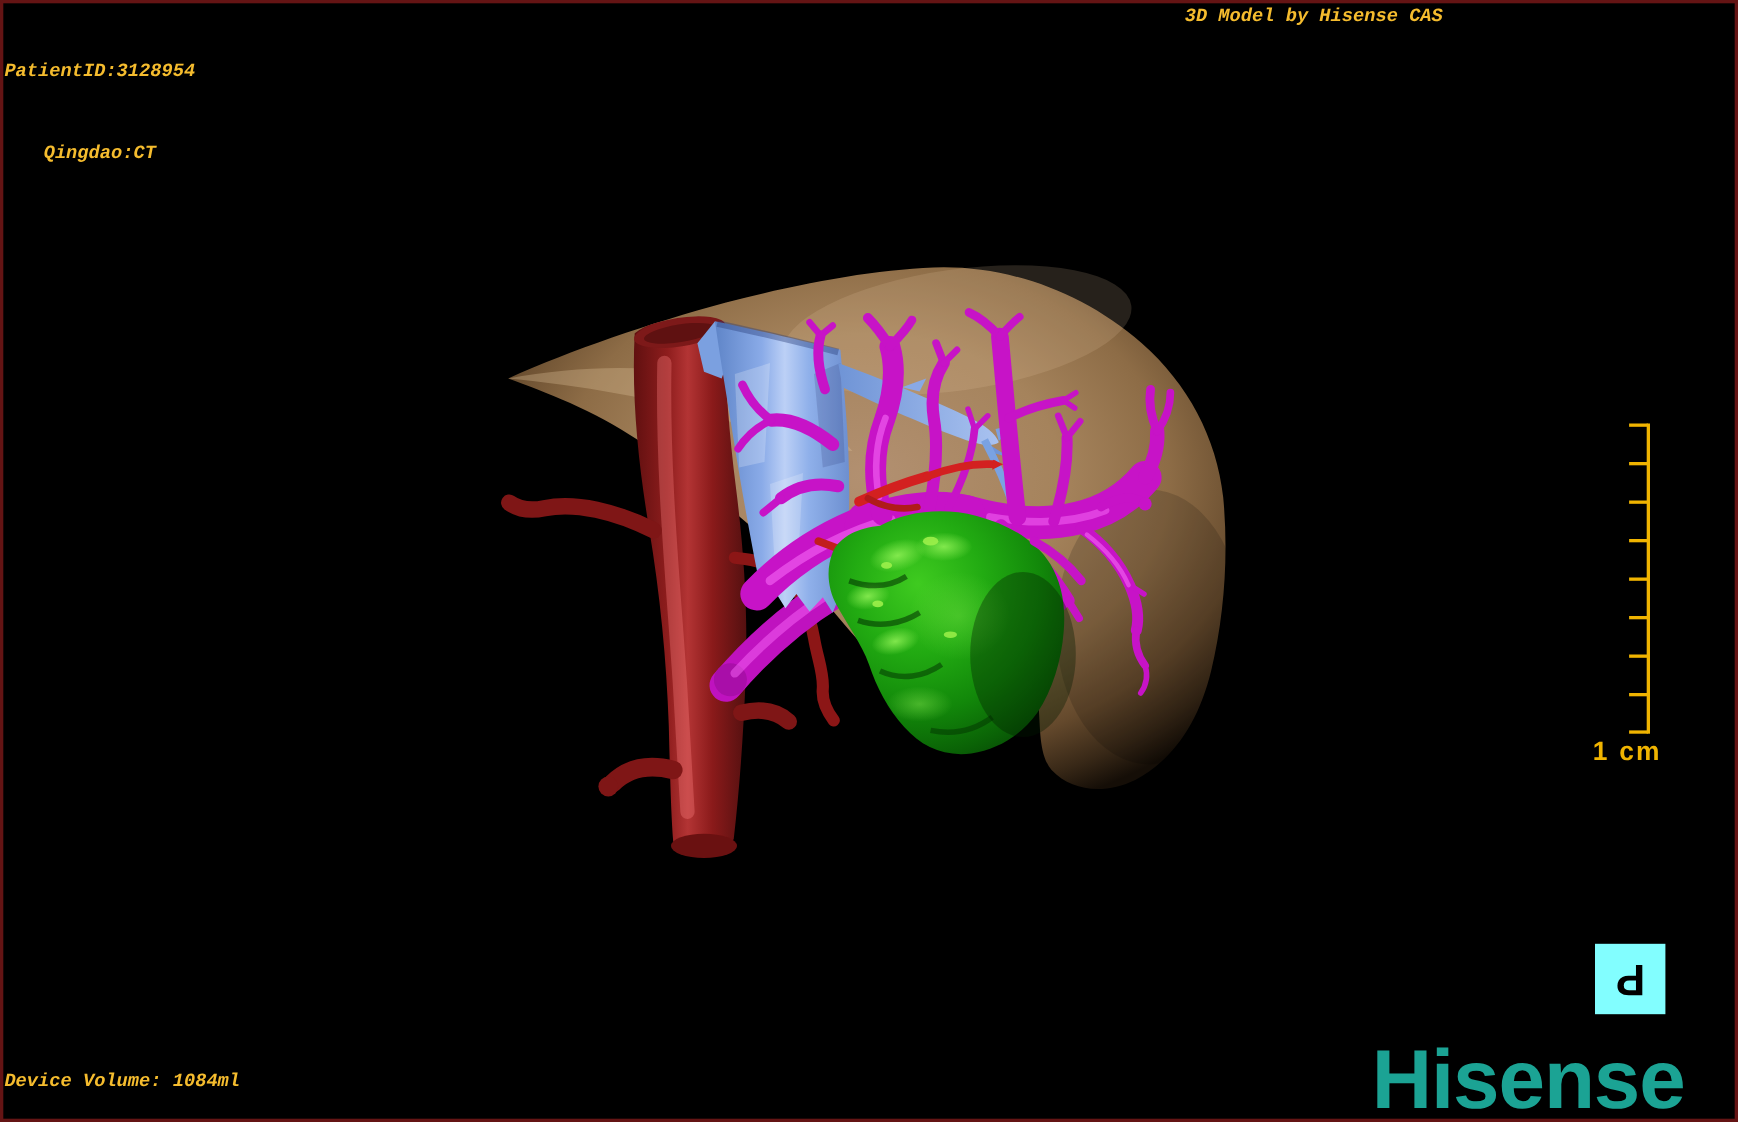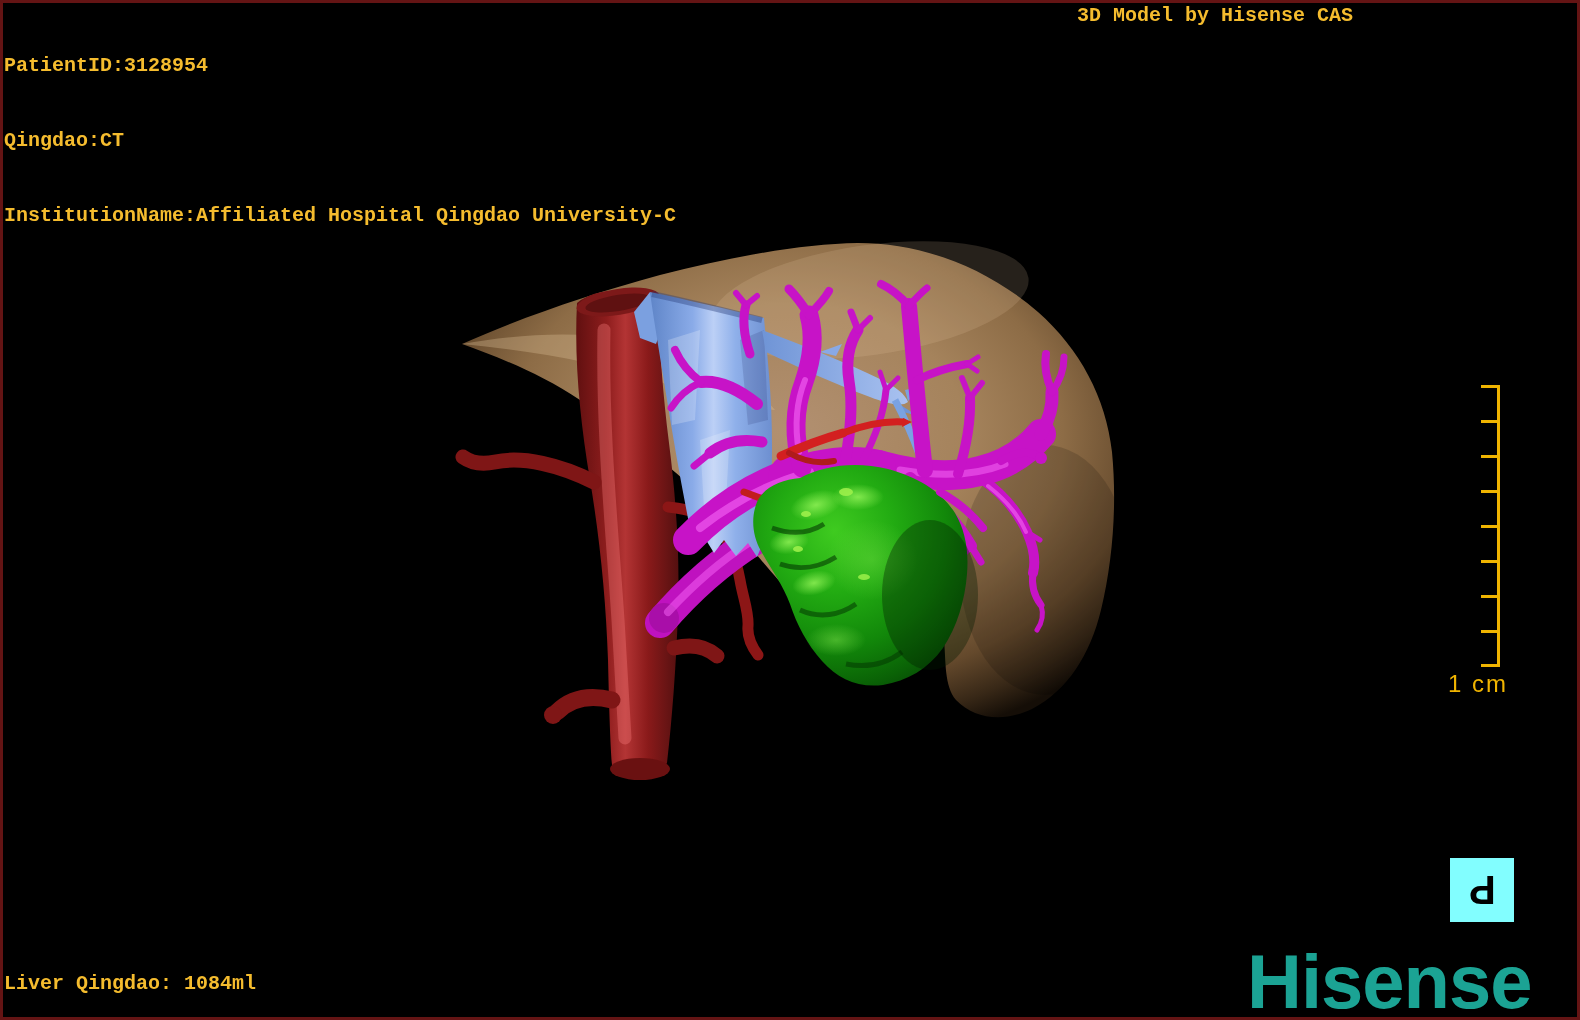--- a/index.html
+++ b/index.html
@@ -1,28 +1,28 @@
 <!DOCTYPE html>
 <html><head>
 <meta charset="utf-8">
 <style>
   html,body{margin:0;padding:0;background:#000;}
   body{position:relative;width:1580px;height:1020px;overflow:hidden;
        font-family:"Liberation Mono", monospace;}
   .frame{position:absolute;inset:0;border:3px solid #641414;z-index:30;pointer-events:none;}
-  .ytext{position:absolute;color:#f5bc2e;font-size:20px;font-weight:bold;
-         white-space:pre;letter-spacing:0px;line-height:25px;z-index:10;}
-  #patient-block{left:4px;top:3px;}
+  .ytext{position:absolute;color:#f5bc2e;font-size:17px;font-weight:bold;
+         white-space:pre;letter-spacing:0px;line-height:25px;z-index:10;font-style:italic;}
+  #patient-block{left:4px;top:3px;text-align:center;}
   #title{left:1077px;top:3px;}
   #volume{left:4px;top:971px;}
   
   .sb-line{position:absolute;left:1497px;top:385px;width:3px;height:282px;background:#f0b400;z-index:10;}
   .sb-tick{position:absolute;left:1481px;width:17px;height:3px;background:#f0b400;z-index:10;}
   #scale-label{position:absolute;left:1448px;top:670px;color:#f0b400;font-size:24px;
-       font-weight:normal;font-family:"Liberation Sans",sans-serif;letter-spacing:2px;z-index:10;}
+       font-weight:bold;font-family:"Liberation Sans",sans-serif;letter-spacing:2px;z-index:10;}
   
   #marker{position:absolute;left:1450px;top:858px;width:64px;height:64px;background:#82feff;
        display:flex;align-items:center;justify-content:center;z-index:10;}
   #marker span{color:#000;font-size:40px;font-weight:bold;transform:rotate(180deg);
        font-family:"Liberation Sans",sans-serif;line-height:1;}
   
   #logo{position:absolute;left:1247px;top:938px;color:#1ba394;font-size:76px;font-weight:bold;
        font-family:"Liberation Sans",sans-serif;letter-spacing:-1px;z-index:5;white-space:nowrap;}
   #viewport{position:absolute;left:0;top:0;z-index:1;}
 </style>
@@ -210,26 +210,25 @@
     <path d="M1033 573 C1031 586 1035 597 1041 605" stroke-width="7"></path>
     <path d="M1041 605 C1044 615 1042 623 1037 630" stroke-width="5"></path>
     <path d="M1027 532 L1040 540" stroke-width="5"></path>
     <path d="M988 486 C1006 500 1019 516 1026 532" stroke="rgba(255,120,255,0.5)" stroke-width="4"></path>
   </g>
 </svg>
 
 <div id="patient-block" class="ytext">
   <div>PatientID:3128954</div>
   <div>Qingdao:CT</div>
-  <div>InstitutionName:Affiliated Hospital Qingdao University-C</div>
 </div>
 
 <div id="title" class="ytext">3D Model by Hisense CAS</div>
 
-<div id="volume" class="ytext">Liver Qingdao: 1084ml</div>
+<div id="volume" class="ytext">Device Volume: 1084ml</div>
 
 <div>
   <div class="sb-line"></div>
   <div class="sb-tick" style="top:385px"></div>
   <div class="sb-tick" style="top:420px"></div>
   <div class="sb-tick" style="top:455px"></div>
   <div class="sb-tick" style="top:490px"></div>
   <div class="sb-tick" style="top:525px"></div>
   <div class="sb-tick" style="top:560px"></div>
   <div class="sb-tick" style="top:595px"></div>

